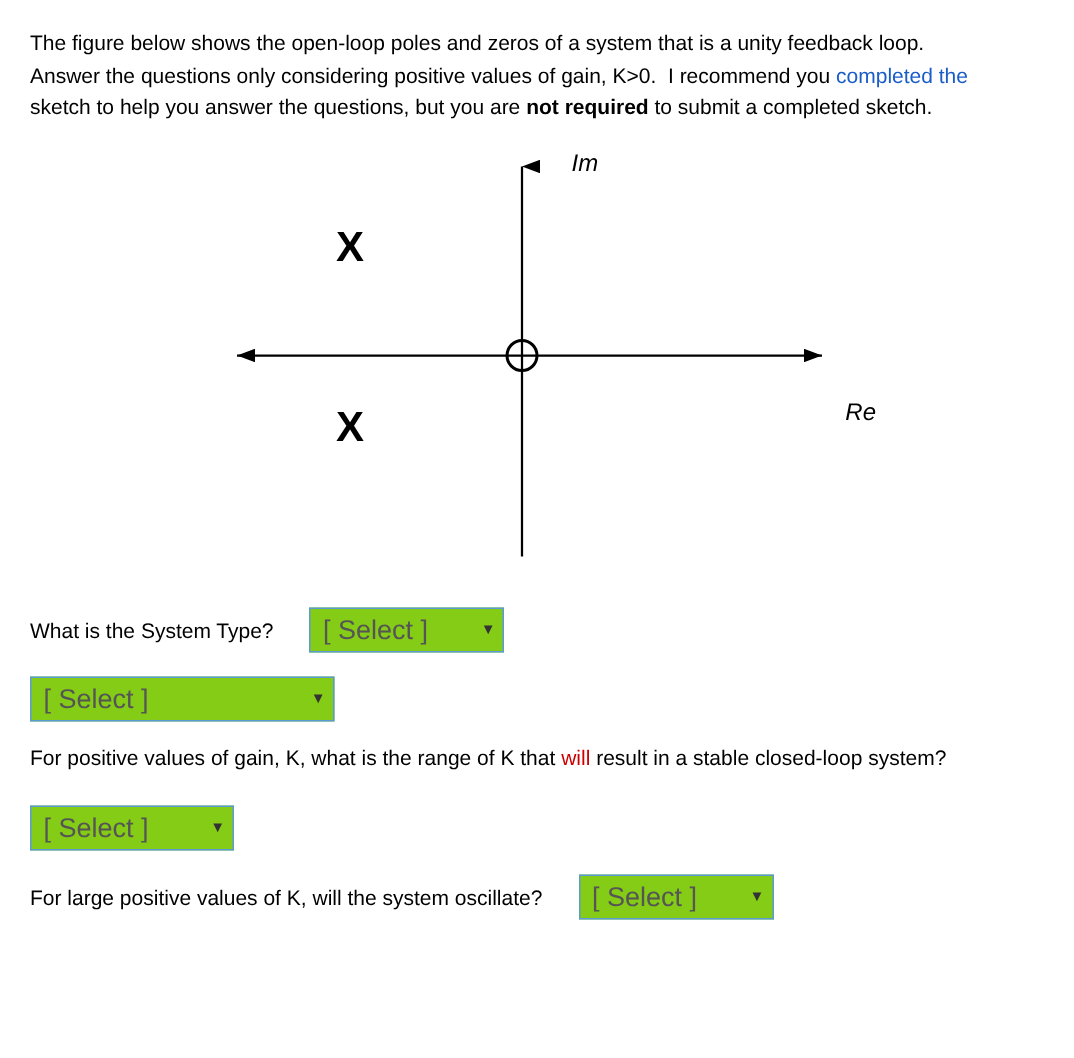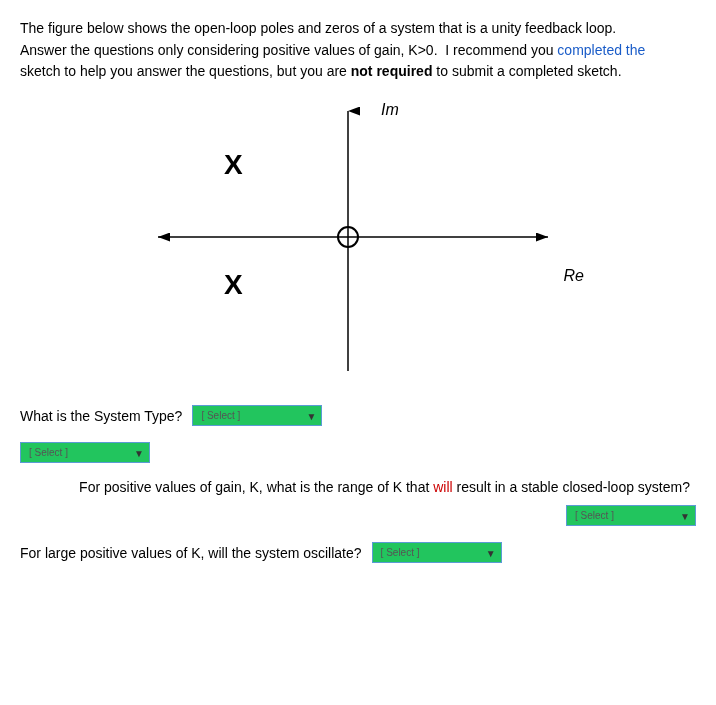--- a/index.html
+++ b/index.html
@@ -61,42 +61,42 @@
     }
     .mark-X-upper { top: 48px; left: 96px; }
     .mark-X-lower { top: 168px; left: 96px; }
 
     
     .question-row {
       display: flex;
       align-items: center;
       margin-bottom: 16px;
       flex-wrap: wrap;
-      gap: 4px;
+      gap: 18px;
     }
 
     .question-text {
       font-size: 14px;
       margin-right: 6px;
     }
     .question-text .hl-red  { color: #cc0000; }
 
     .question-row.block {
       flex-direction: column;
-      align-items: flex-end;
+      align-items: flex-start;
     }
     .question-row.block .question-text {
       margin-bottom: 6px;
     }
 
     select {
       border: 1.5px solid #5b9bd5;
       padding: 4px 24px 4px 8px;
-      font-size: 10px;
-      background: #22c55e;
+      font-size: 18px;
+      background: #84cc16;
       appearance: none;
       -webkit-appearance: none;
       cursor: pointer;
       min-width: 130px;
       color: #555;
       position: relative;
     }
 
     .select-wrapper {
       position: relative;

